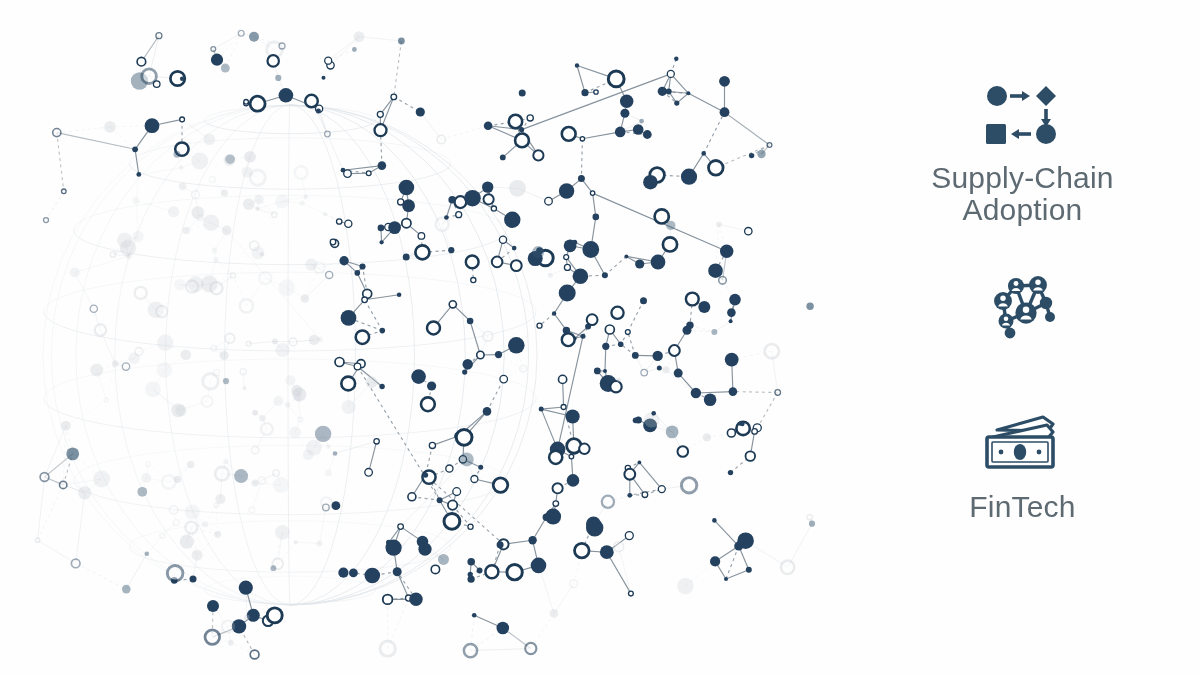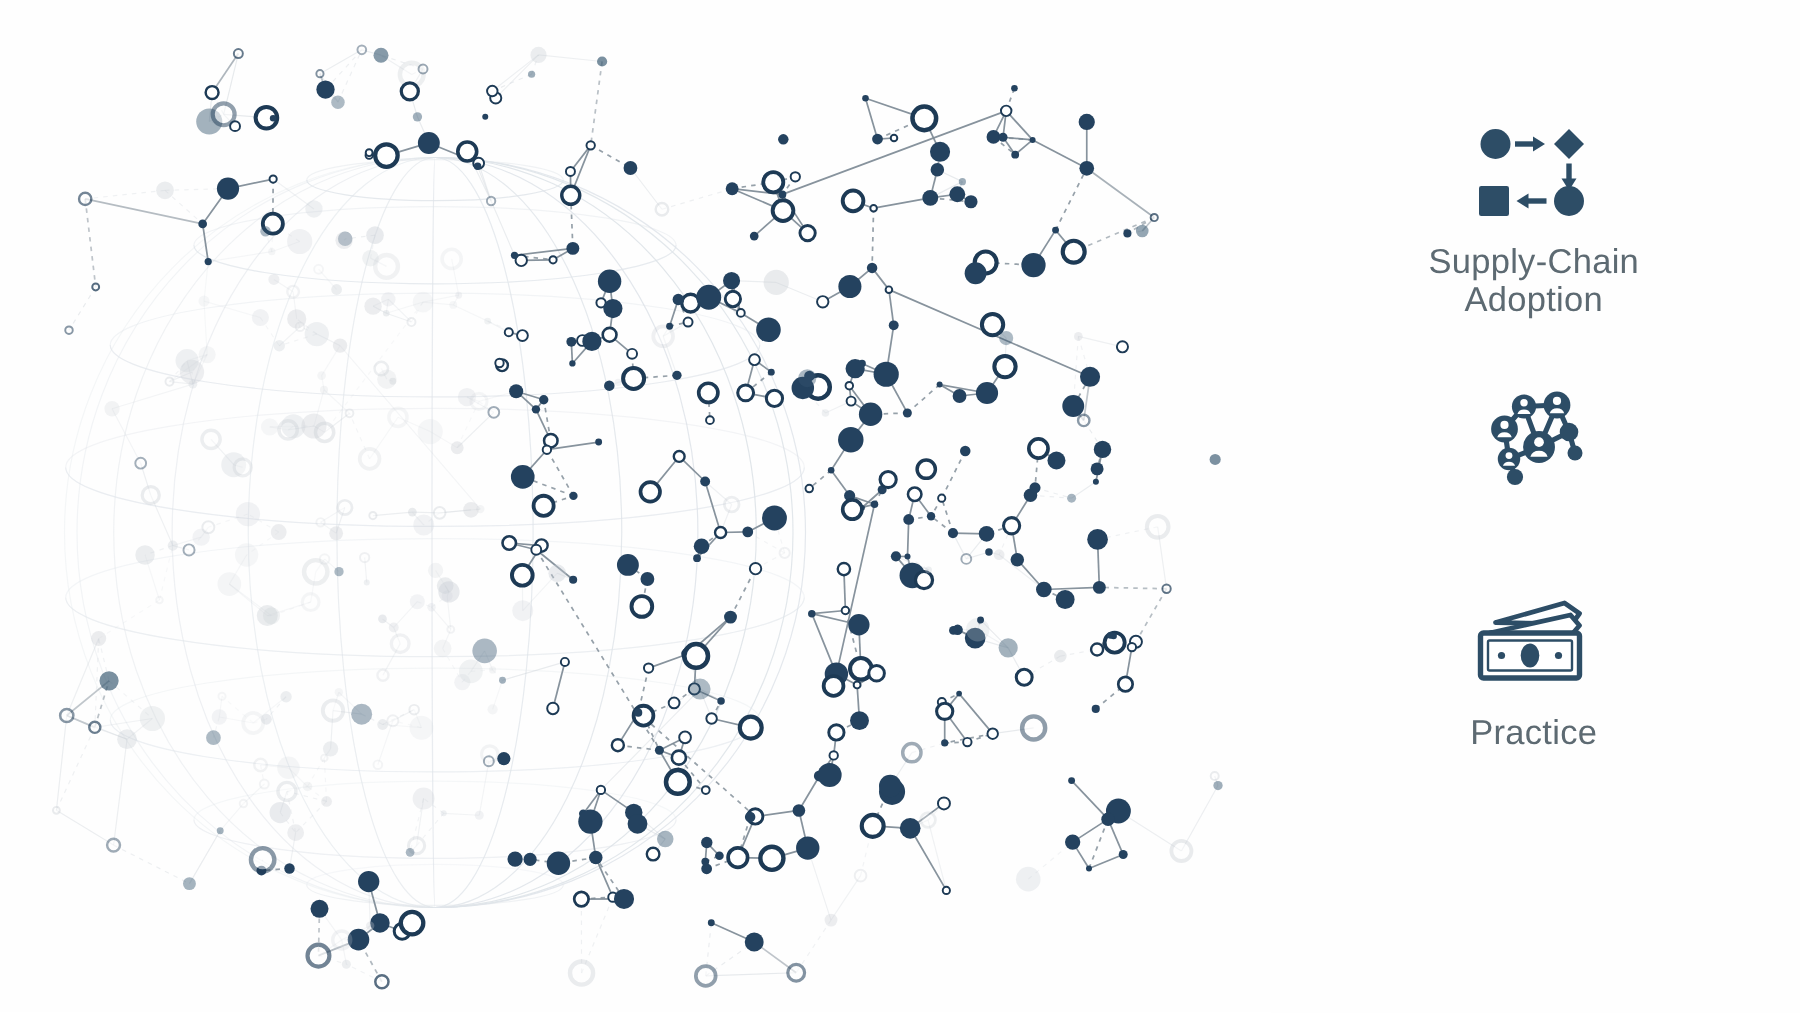--- a/index.html
+++ b/index.html
@@ -33,21 +33,21 @@
   }
   .feature-item + .feature-item{margin-top:42px;}
   .feature-icon{
     height:74px;width:110px;
     display:flex;align-items:center;justify-content:center;
     margin-bottom:10px;
   }
   .feature-icon svg{display:block;}
   .feature-label{
     color:#5d6a72;
-    font-size:23px;
+    font-size:30px;
     line-height:1.08;
     letter-spacing:.2px;
     font-weight:400;
     white-space:pre-line;
     font-family:"Liberation Sans", sans-serif;
   }
   
   #feature-supply-chain{margin-top:0;}
   #feature-knowledge{margin-top:44px;}
   #feature-fintech{margin-top:52px;}
@@ -1302,17 +1302,17 @@
             <polygon points="12,22 66,10 72,17 66,24" fill="#ffffff"></polygon>
           </g>
 
           <rect x="6" y="22" width="66" height="30" rx="2" fill="#ffffff" stroke="#2d4d66" stroke-width="3.6"></rect>
           <rect x="11" y="27" width="56" height="20" rx="1" fill="none" stroke="#2d4d66" stroke-width="1.6"></rect>
           <ellipse cx="39" cy="37" rx="6.2" ry="8" fill="#2d4d66"></ellipse>
           <circle cx="20" cy="37" r="2.4" fill="#2d4d66"></circle>
           <circle cx="58" cy="37" r="2.4" fill="#2d4d66"></circle>
         </svg>
       </div>
-      <div class="feature-label">Practice</div>
+      <div class="feature-label">FinTech</div>
     </div>
 
   </div>
 </div>
 
 </body></html>

